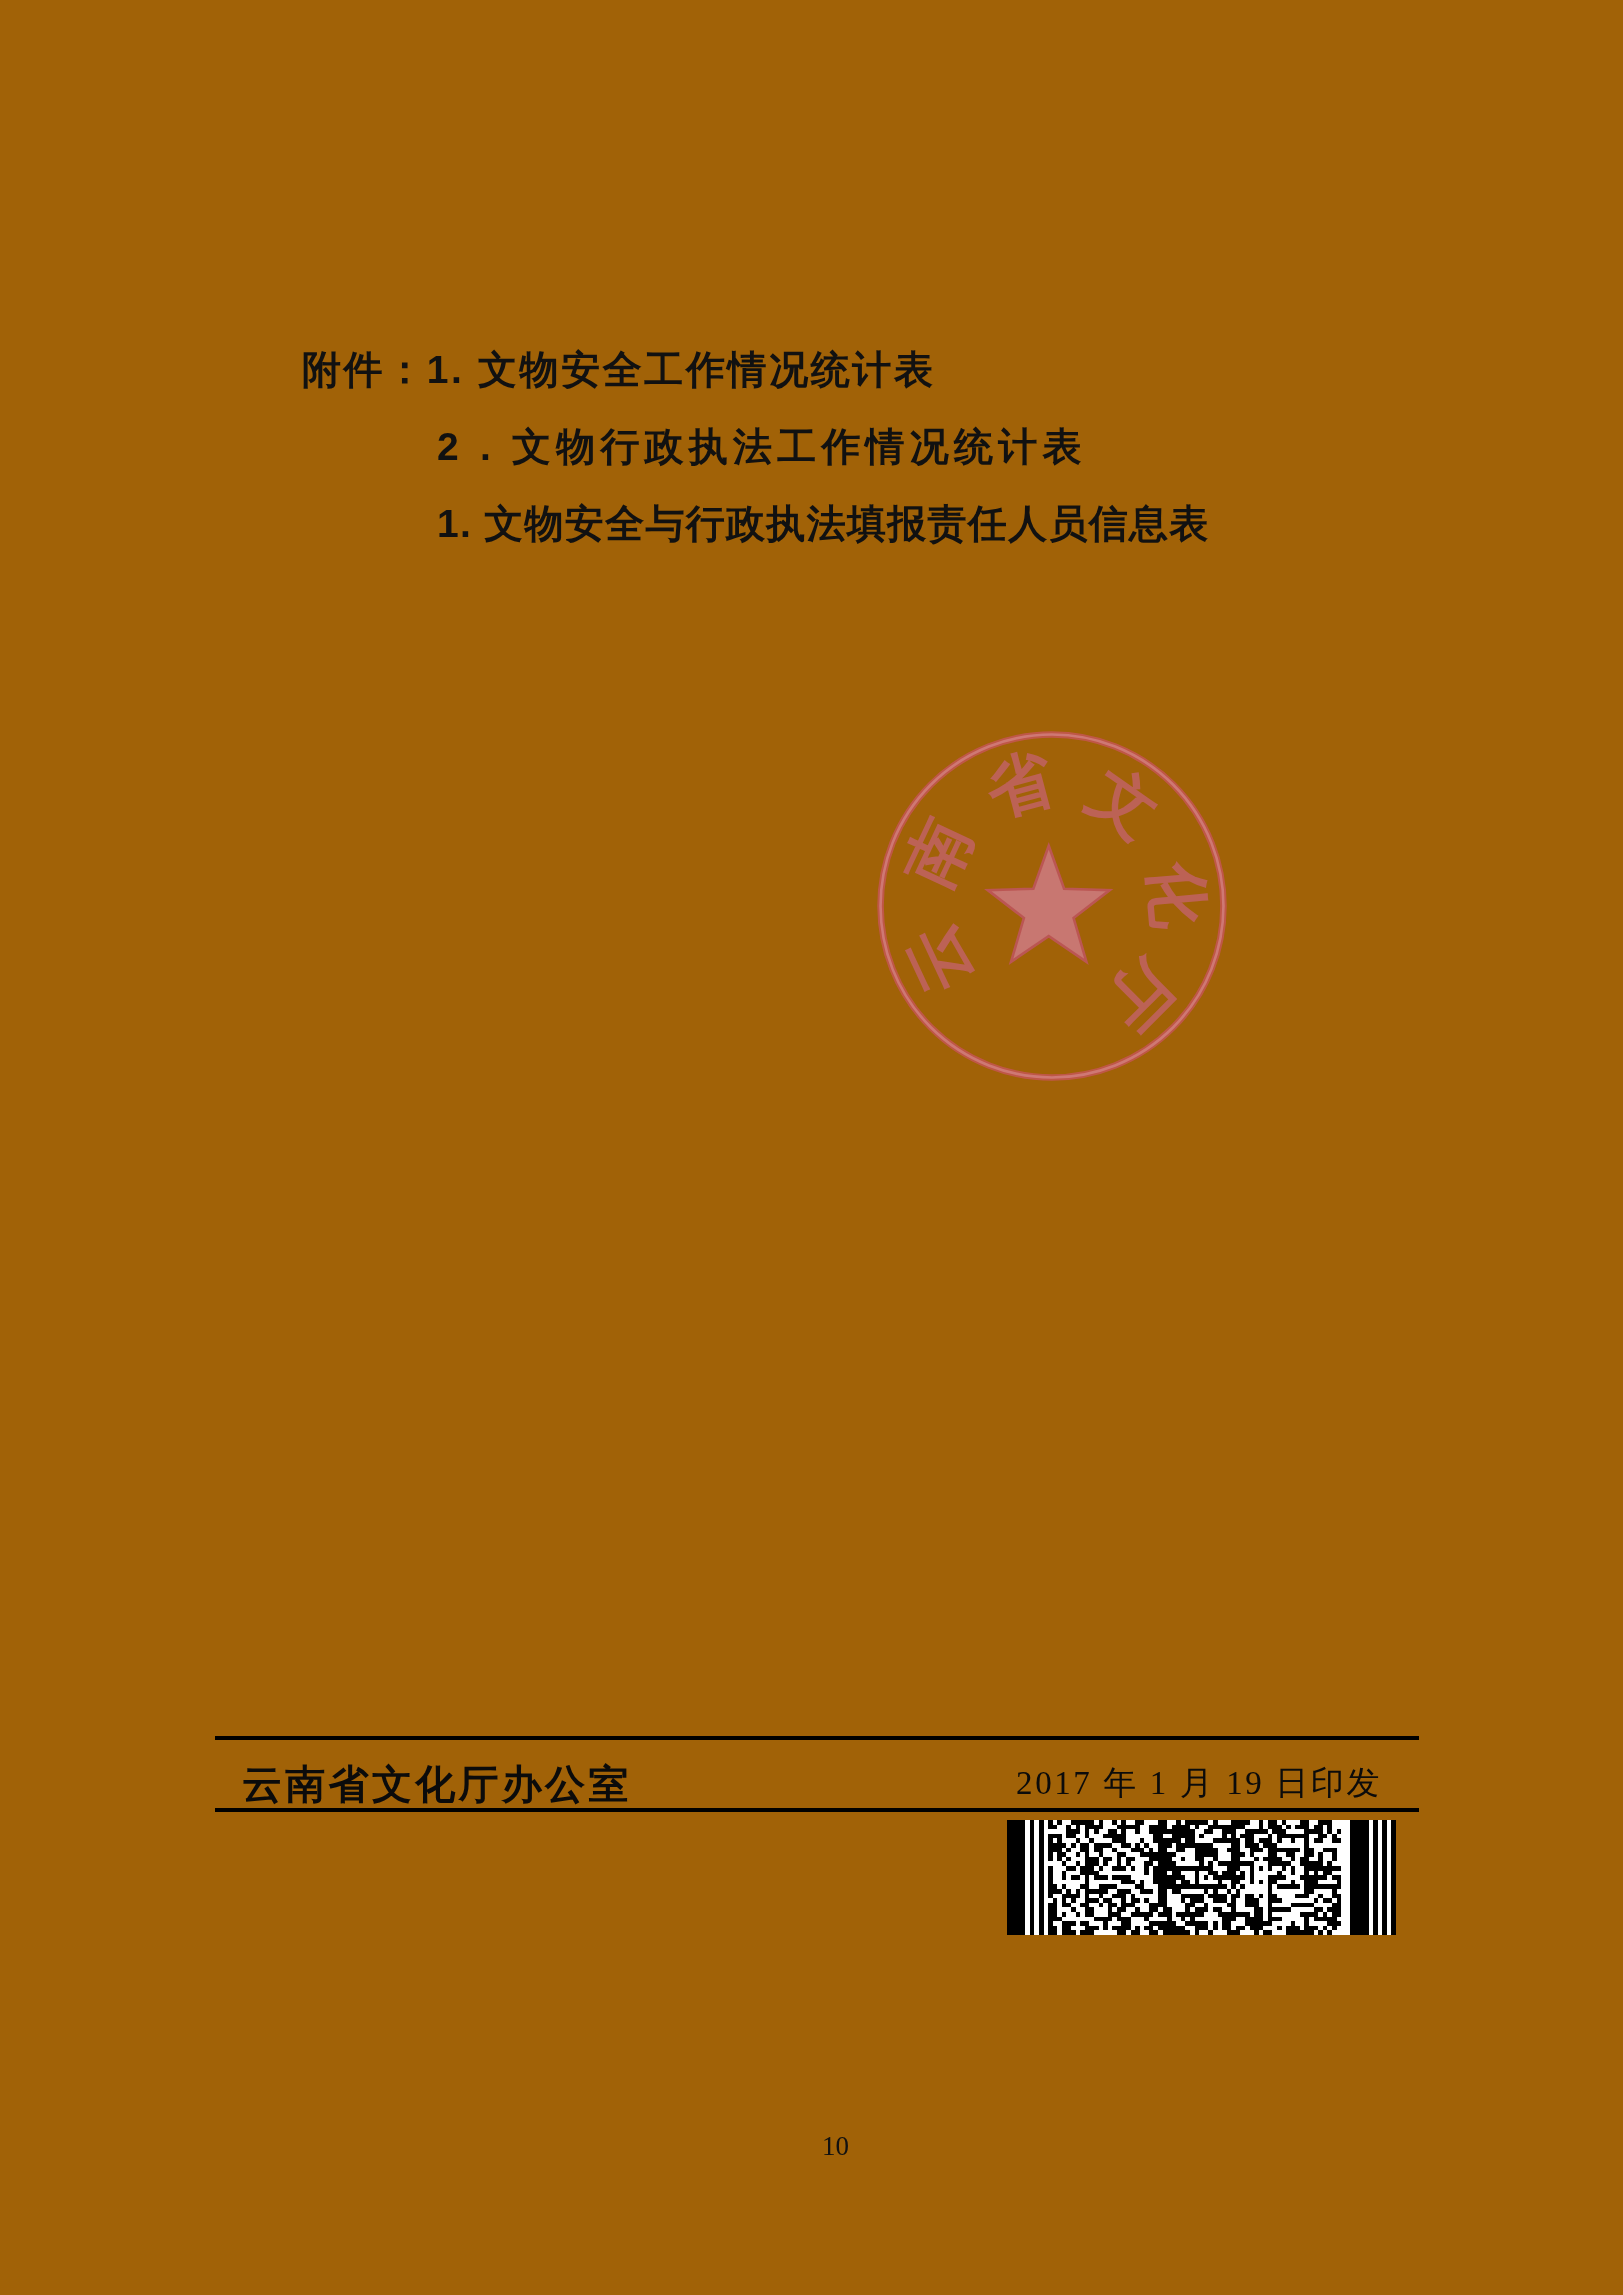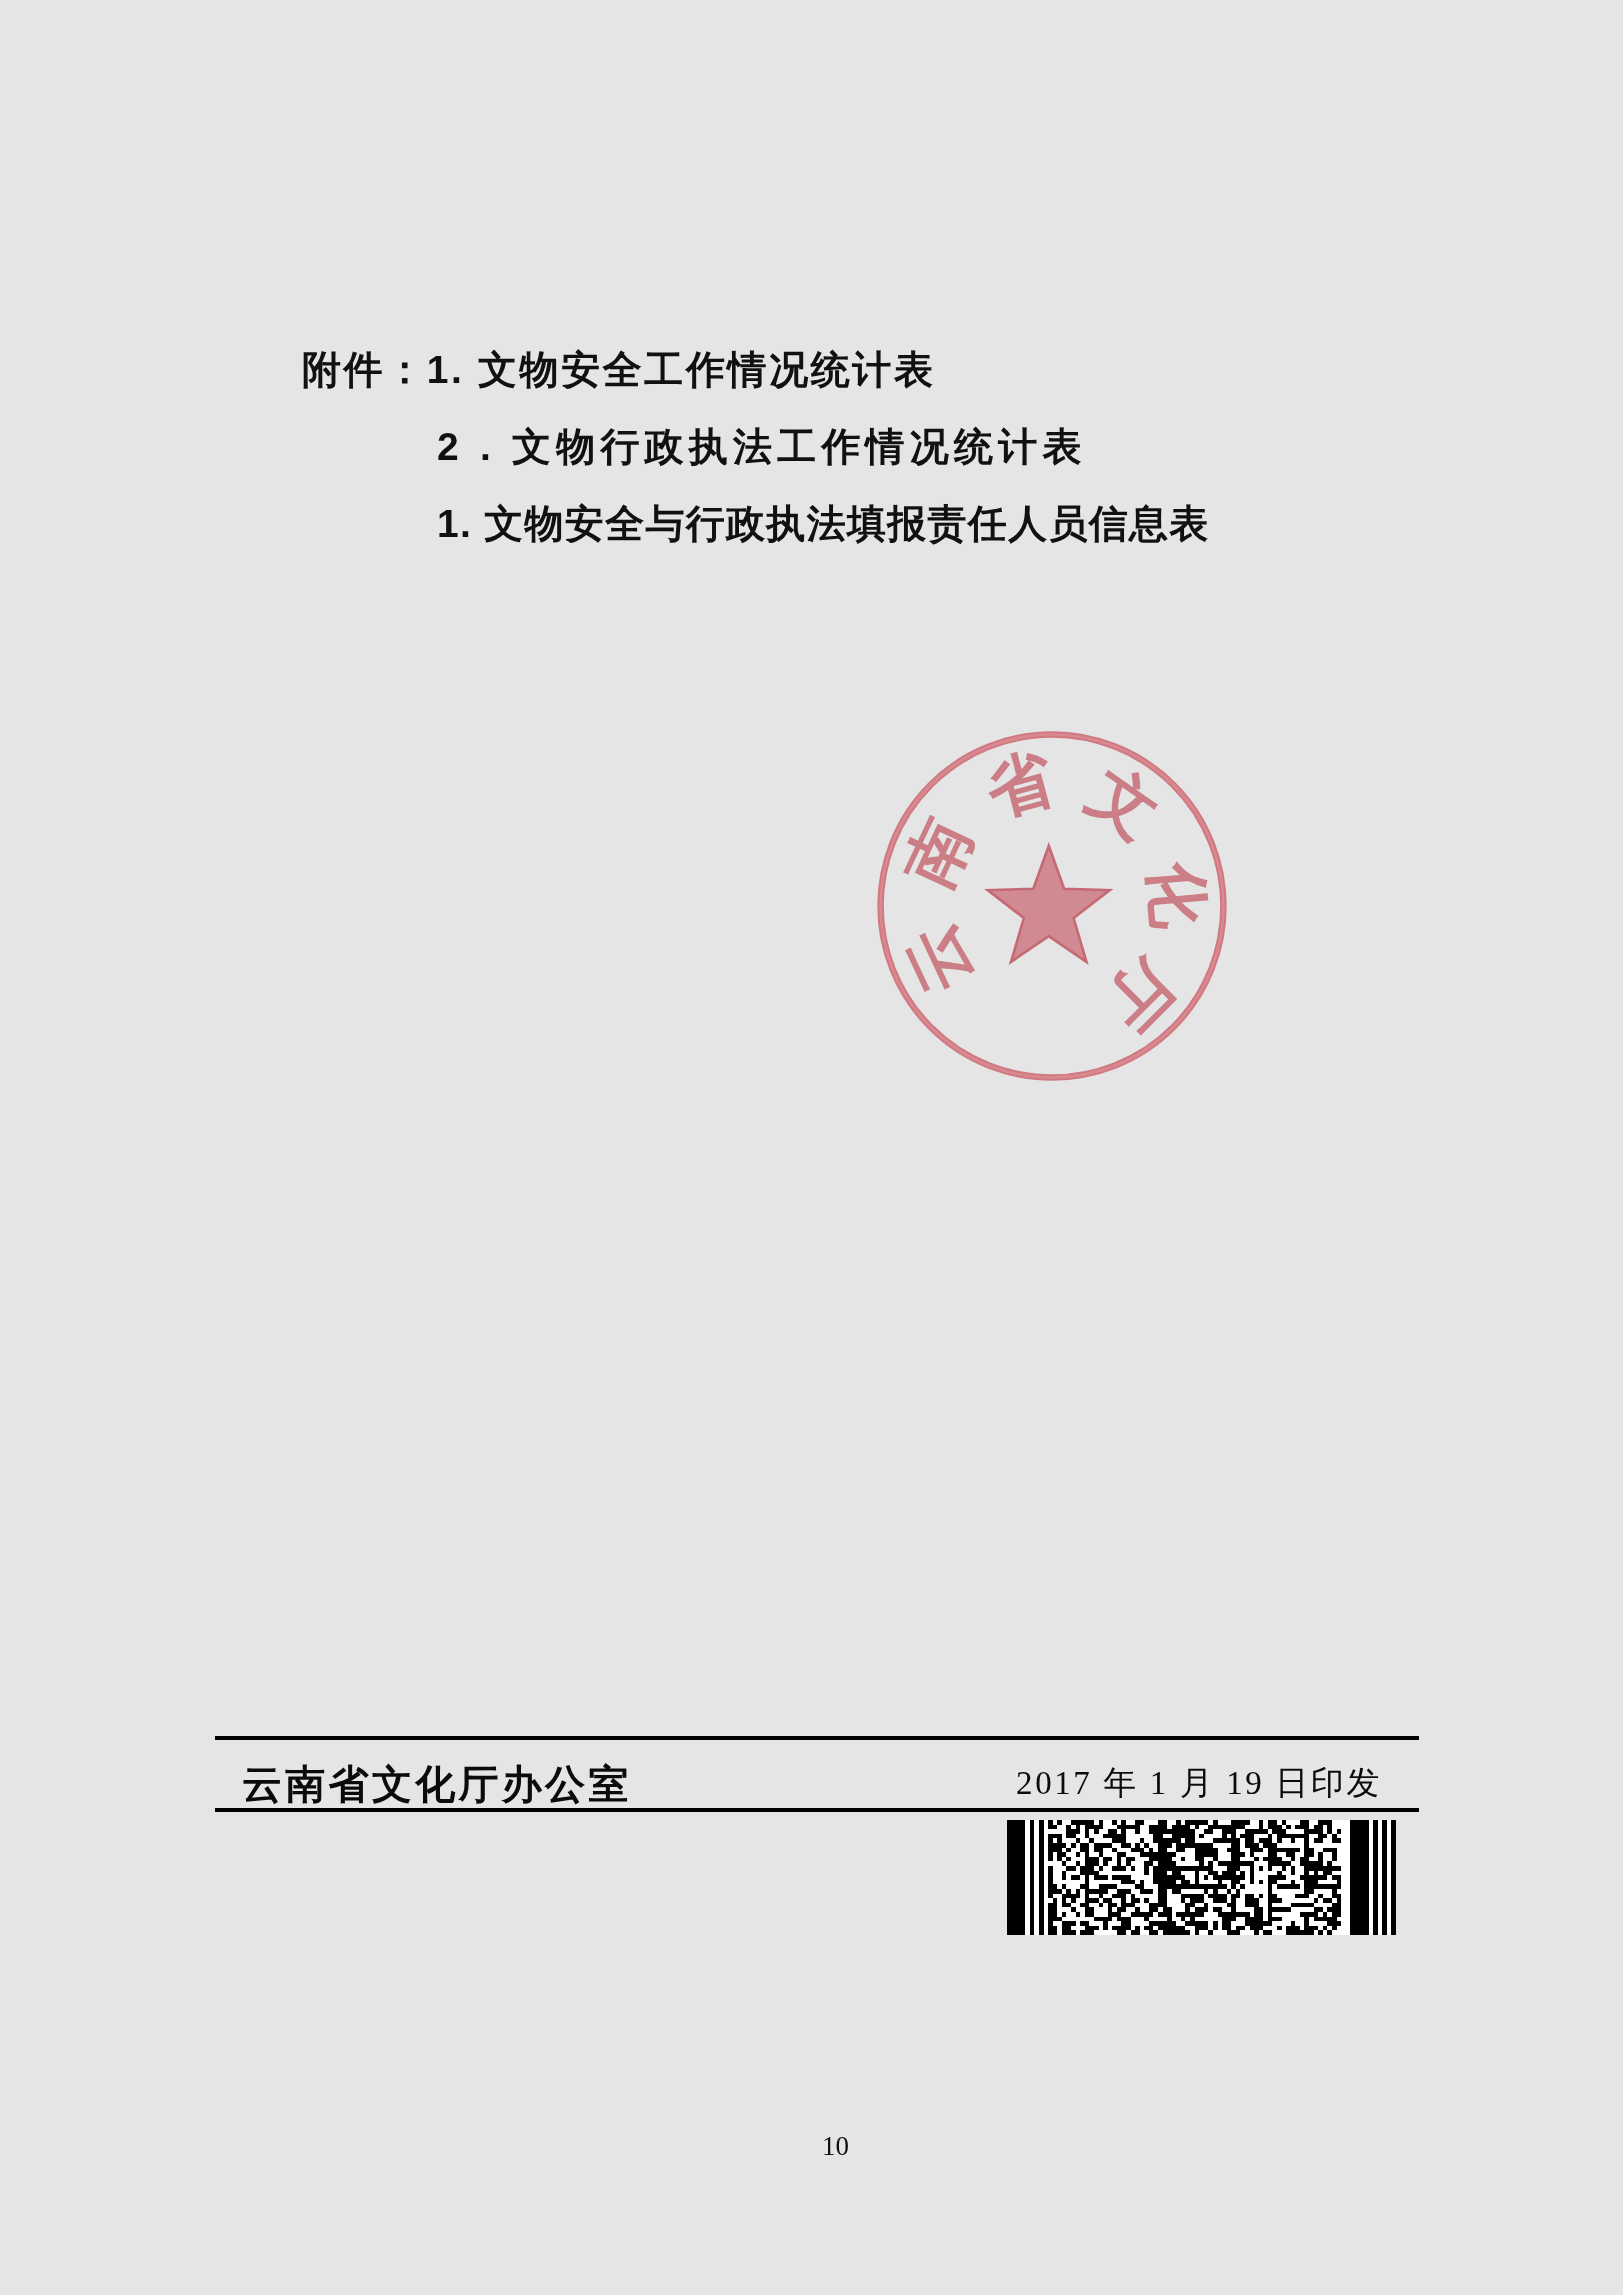--- a/index.html
+++ b/index.html
@@ -1,20 +1,20 @@
 <!DOCTYPE html>
 <html style="font-size:10.5px"><head>
 <meta charset="utf-8">
 <style>
   html, body { margin: 0; padding: 0; background: #ffffff; }
   .page {
     position: relative;
     width: 1623px;
     height: 2295px;
-    background: #e5e5e5;
+    background: #a16207;
     font-family: "Liberation Sans", sans-serif;
     color: #0d0d0d;
     overflow: hidden;
   }
   .att-line {
     position: absolute;
     font-size: 39px;
     font-weight: 600;
     letter-spacing: 2.6px;
     white-space: nowrap;

